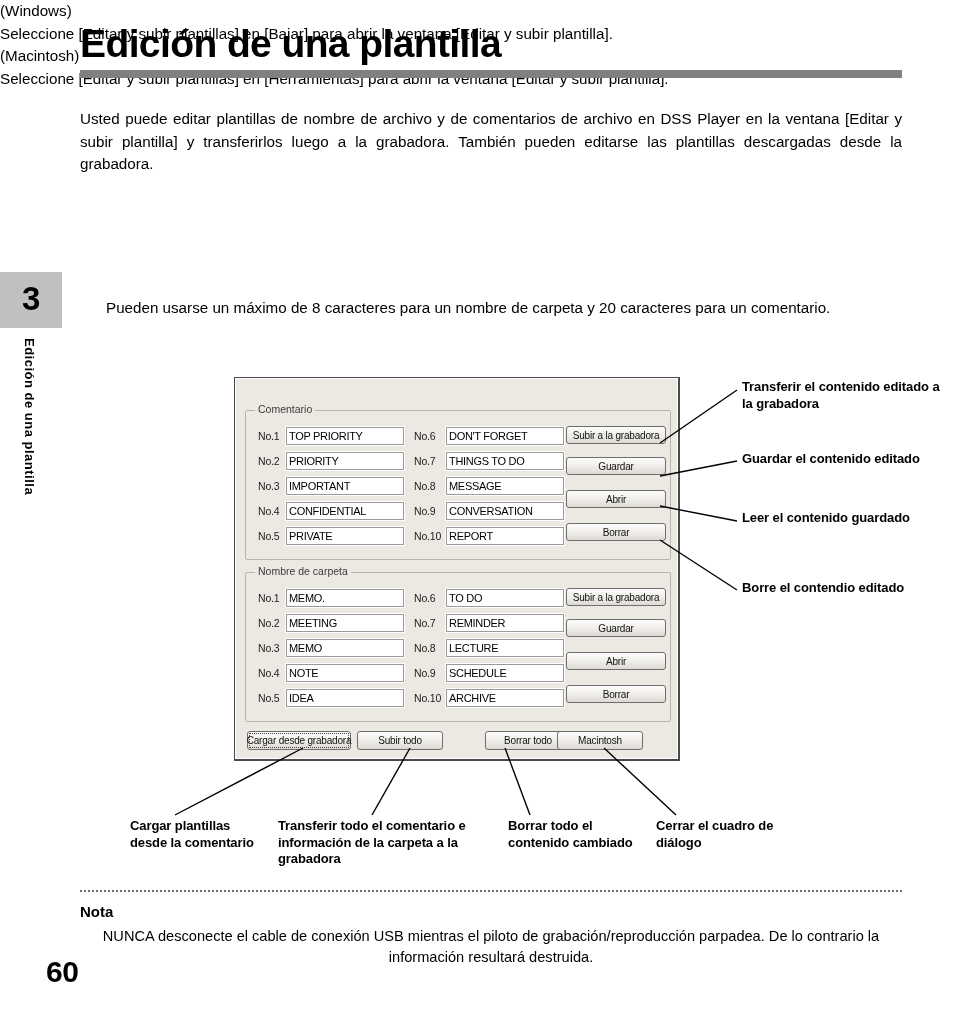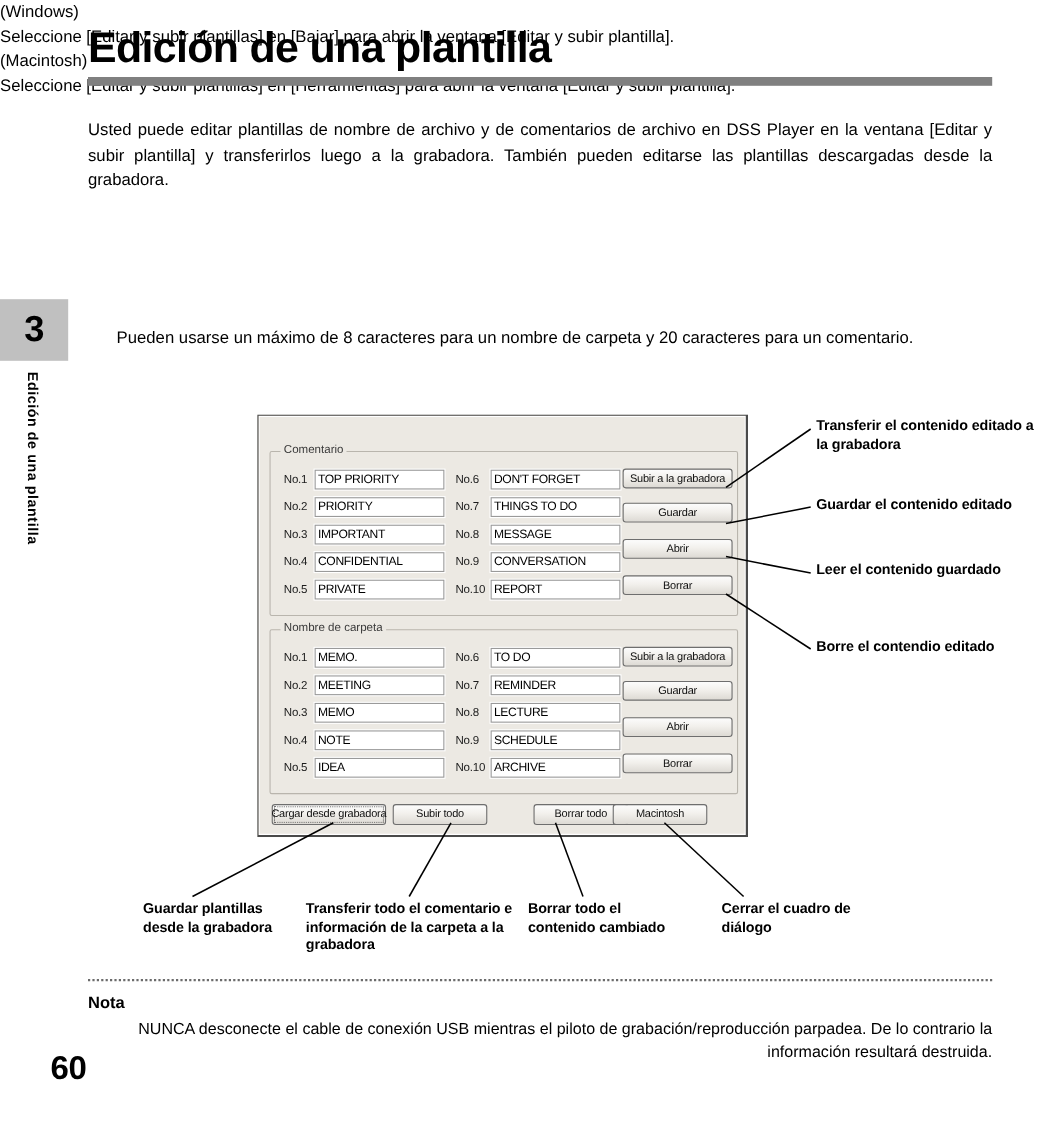--- a/index.html
+++ b/index.html
@@ -221,21 +221,21 @@
     font-size: 15px;
     font-weight: bold;
   }
   #note-body {
     position: absolute;
     left: 80px;
     top: 926px;
     width: 822px;
     font-size: 14.6px;
     line-height: 21px;
-    text-align: right;
+    text-align: center;
   }
 </style>
 </head>
 <body>
 
 <div id="chapter-tab"></div>
 <div id="chapter-number">3</div>
 <div id="chapter-vtext">Edición de una plantilla</div>
 <div id="page-number">60</div>
 
@@ -386,20 +386,20 @@
     <line x1="505" y1="748" x2="530" y2="815"></line>
     <line x1="604" y1="748" x2="676" y2="815"></line>
   </g>
 </svg>
 
 <div class="callout" id="callout-r1" style="left:742px; top:379px; width:200px;">Transferir el contenido editado a la grabadora</div>
 <div class="callout" id="callout-r2" style="left:742px; top:451px; width:200px;">Guardar el contenido editado</div>
 <div class="callout" id="callout-r3" style="left:742px; top:510px; width:200px;">Leer el contenido guardado</div>
 <div class="callout" id="callout-r4" style="left:742px; top:580px; width:200px;">Borre el contendio editado</div>
 
-<div class="callout" id="callout-b1" style="left:130px; top:818px; width:140px;">Guardar plantillas desde la grabadora</div>
+<div class="callout" id="callout-b1" style="left:130px; top:818px; width:140px;">Cargar plantillas desde la comentario</div>
 <div class="callout" id="callout-b2" style="left:278px; top:818px; width:225px;">Transferir todo el comentario e información de la carpeta a la grabadora</div>
-<div class="callout" id="callout-b3" style="left:480px; top:818px; width:130px;">Borrar todo el contenido cambiado</div>
+<div class="callout" id="callout-b3" style="left:508px; top:818px; width:130px;">Borrar todo el contenido cambiado</div>
 <div class="callout" id="callout-b4" style="left:656px; top:818px; width:140px;">Cerrar el cuadro de diálogo</div>
 
 <div id="note-sep"></div>
 <div id="note-title">Nota</div>
 <div id="note-body">NUNCA desconecte el cable de conexión USB mientras el piloto de grabación/reproducción parpadea. De lo contrario la información resultará destruida.</div>
 
 </body></html>

